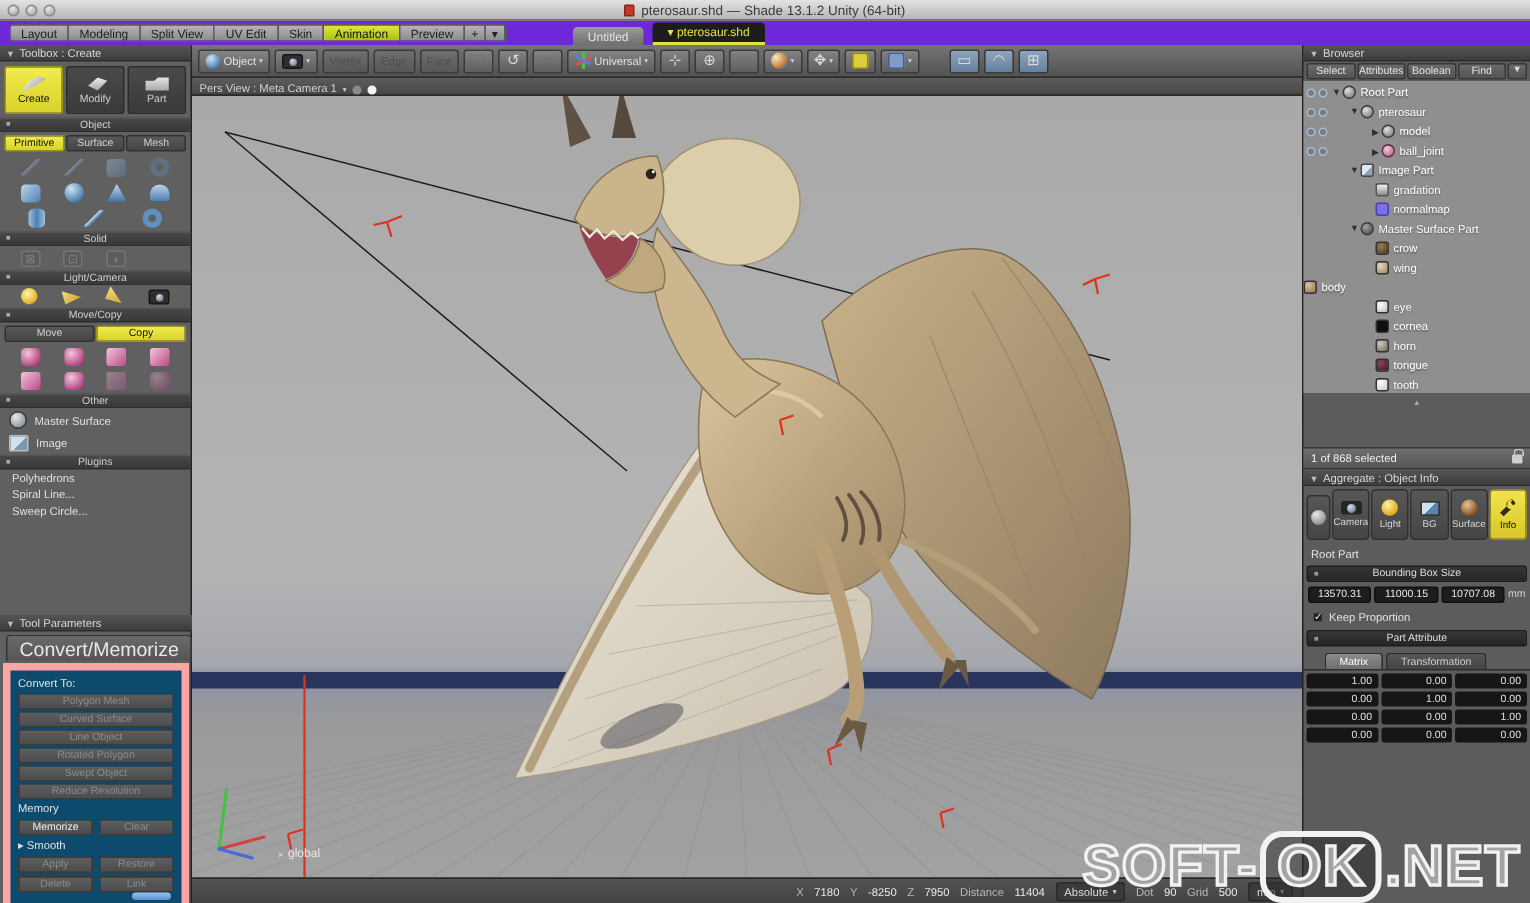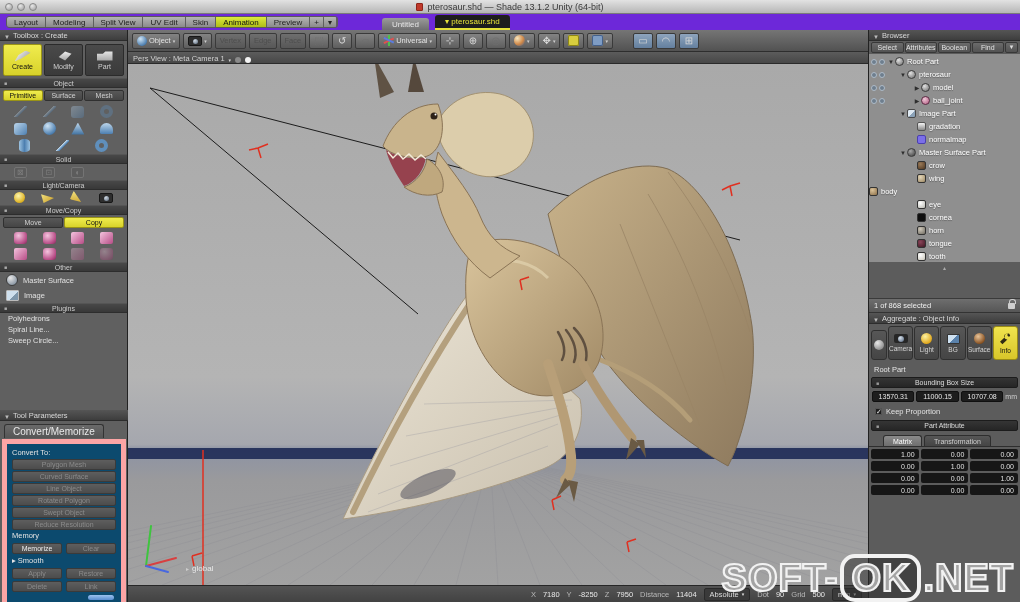--- a/index.html
+++ b/index.html
@@ -66,21 +66,21 @@
   .pinkic { width:13px; height:12px; border-radius:3px; background:radial-gradient(circle at 35% 30%,#f4c4de,#b74c86 70%,#7c2c58); }
   .pinkic.sq { border-radius:2px; background:linear-gradient(135deg,#f4c4de,#b74c86); }
   .other-row { display:flex; align-items:center; gap:5px; padding:2px 6px; font-size:7.5px; color:#e0e0e0; }
   .msico { width:12px; height:12px; border-radius:50%; background:radial-gradient(circle at 35% 30%,#e6e6e6,#6f7f90); border:1px solid #3c3c3c; }
   .imgico { width:13px; height:11px; border:1px solid #bbb; background:linear-gradient(135deg,#cfe0ee 55%,#7f97ab 55%); border-radius:1px; }
   .plug-item { font-size:7.5px; color:#e0e0e0; padding:1px 8px; }
   .lscroll { position:absolute; left:88px; bottom:2px; width:26px; height:5px; border-radius:3px; background:linear-gradient(#9cc2ee,#5a8ed0); }
 
   
   .tparams { position:absolute; left:0; top:380px; width:128px; }
-  .tp-tab { display:inline-block; margin:2px 0 0 4px; font-size:10px; color:#e8e8e8; background:linear-gradient(#6a6a6a,#555);
+  .tp-tab { display:inline-block; margin:2px 0 0 4px; font-size:13px; color:#e8e8e8; background:linear-gradient(#6a6a6a,#555);
     border:1px solid #333; border-bottom:none; border-radius:3px 3px 0 0; padding:1px 8px; }
   .tp-body { margin:0 2px; border:5px solid #fca5a5; background:#0c4a6e; padding:3px 3px 12px; }
   .tp-label { font-size:7.5px; color:#e2e2e2; margin:1px 0 2px 2px; }
   .tp-btn { height:11px; margin:1px 2px; background:linear-gradient(#5e5e5e,#4c4c4c); border:1px solid #3a3a3a; border-radius:2px;
     font-size:7px; color:#8b8b8b; text-align:center; line-height:10px; }
   .tp-btn.on { color:#efefef; }
   .tp-row { display:flex; }
   .tp-row .tp-btn { flex:1; }
 
   

